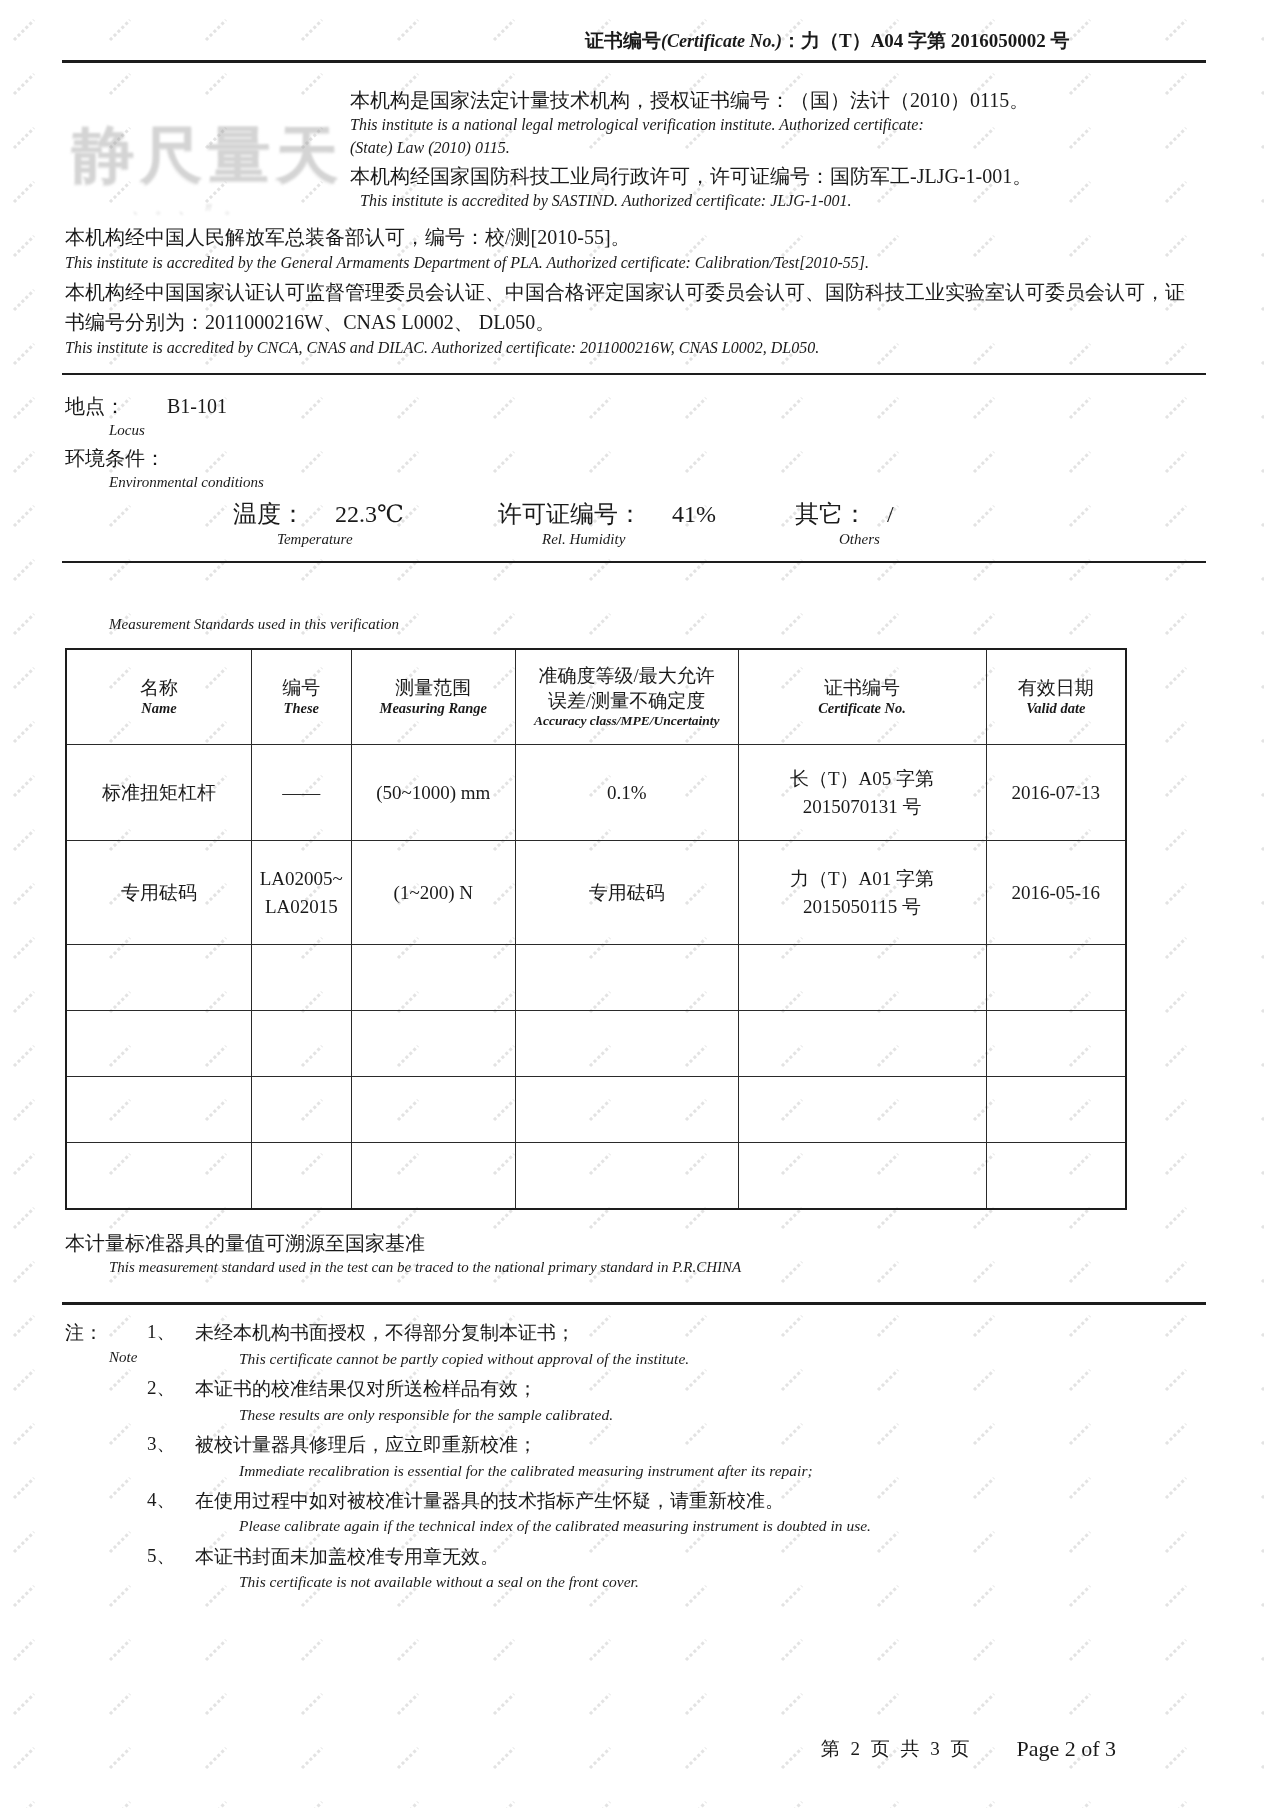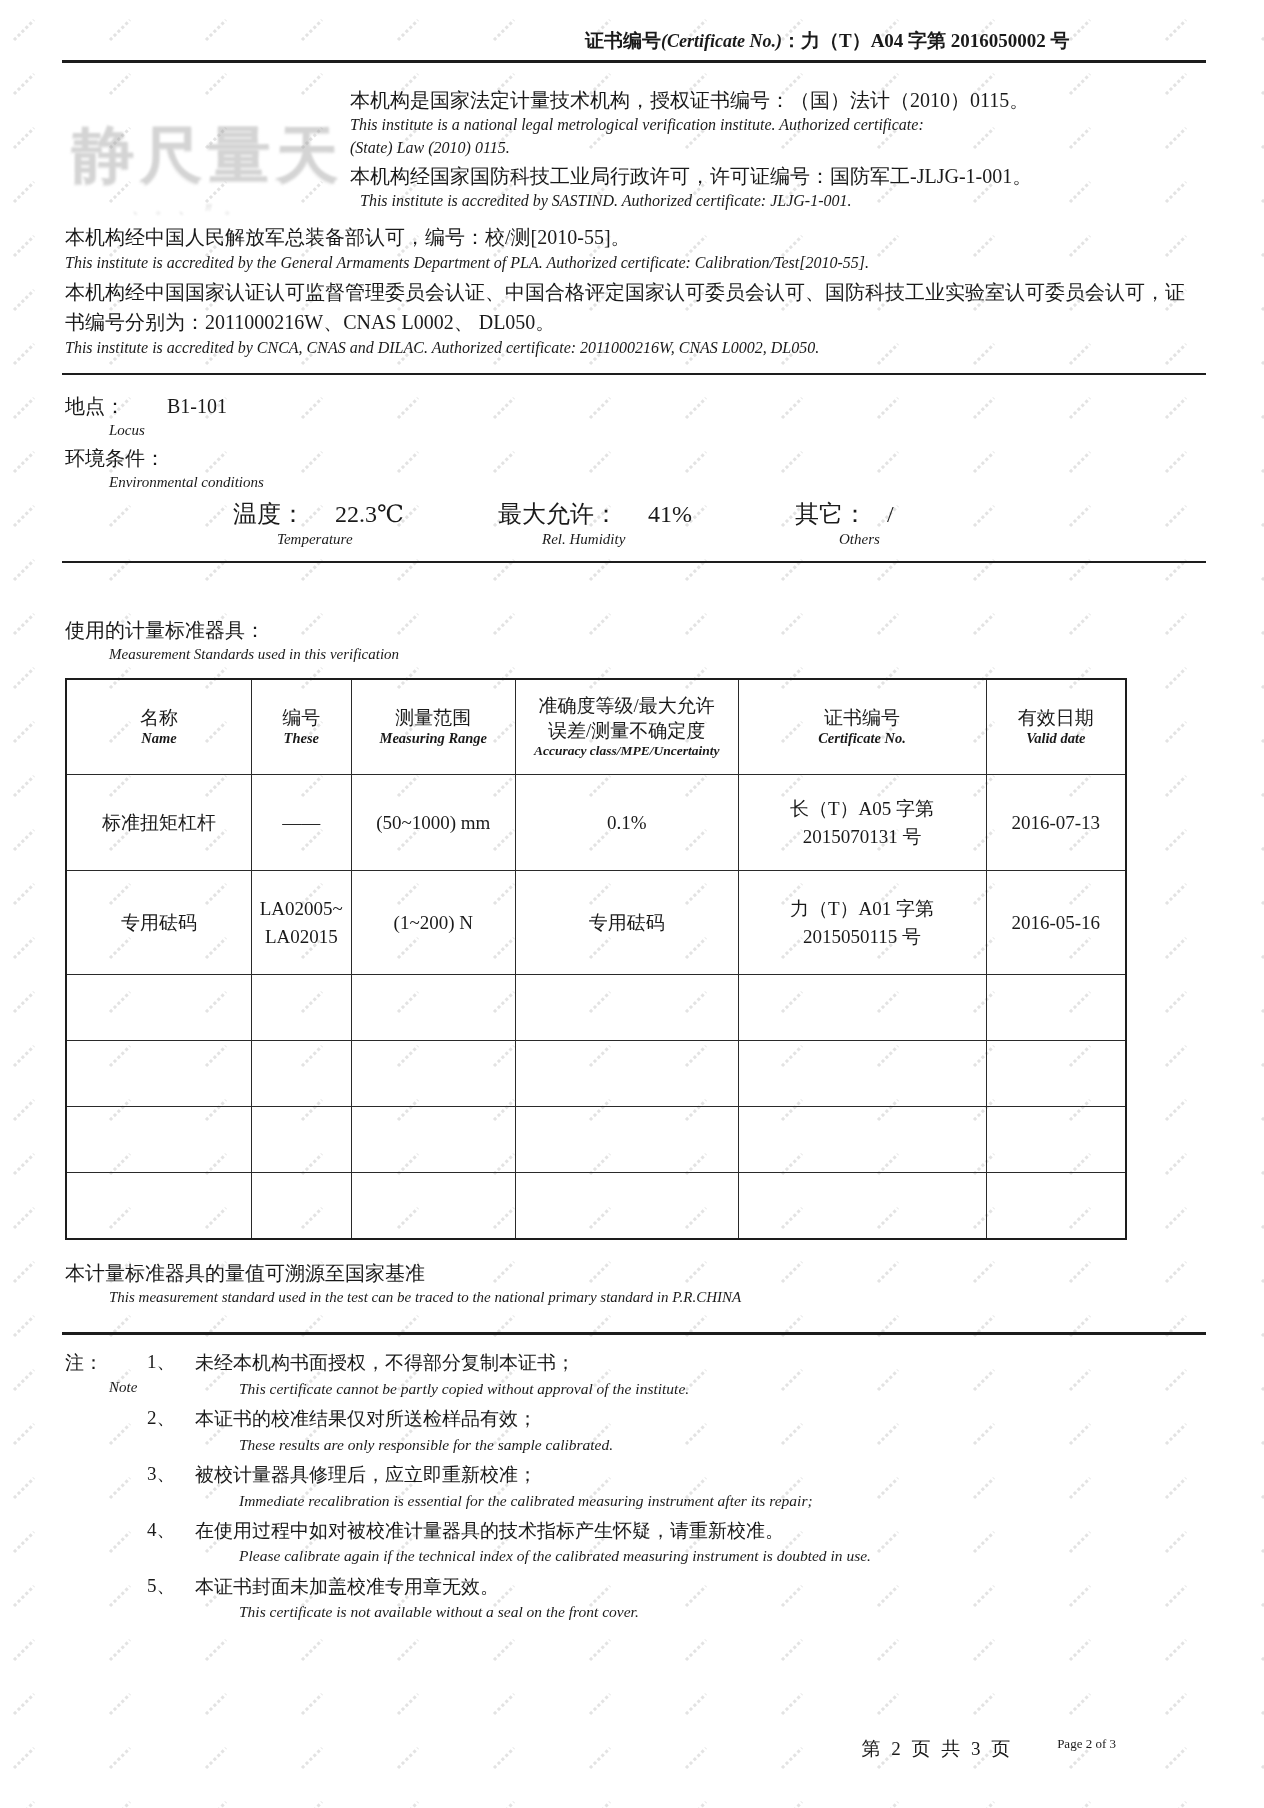--- a/index.html
+++ b/index.html
@@ -60,21 +60,21 @@
   .notes{display:flex;margin:14px 62px 0 65px;}
   .note-label{width:82px;flex:0 0 82px;}
   .note-items{flex:1;}
   .note-item{display:flex;margin-bottom:7px;}
   .note-no{width:48px;flex:0 0 48px;font-size:19px;}
   .note-body .cn{font-size:19px;}
   .note-body .en-b{font-size:15.5px;margin-top:1px;}
 
   .footer{position:absolute;bottom:46px;right:148px;display:flex;gap:44px;z-index:1;}
   .footer .f-cn{font-size:19px;letter-spacing:3px;}
-  .footer .f-en{font-size:13px;}
+  .footer .f-en{font-size:22px;}
 </style>
 </head>
 <body>
 
 <svg id="watermark" width="1264" height="1808" xmlns="http://www.w3.org/2000/svg">
   <defs>
     <pattern id="wm" width="96" height="54" patternUnits="userSpaceOnUse">
       <line x1="14" y1="40" x2="34" y2="20" stroke="#cccccc" stroke-width="3" stroke-dasharray="3 2.5" opacity="0.55"></line>
     </pattern>
   </defs>
@@ -121,38 +121,37 @@
 
     <div class="cond-row">
       <div class="cond-item cond-t">
         <div class="pair">
           <span>温度：</span><span class="val-gap"></span><span>22.3℃</span>
         </div>
         <div class="en-b">Temperature</div>
       </div>
       <div class="cond-item cond-h">
         <div class="pair">
-          <span>最大允许：</span><span class="val-gap"></span><span>41%</span>
+          <span>许可证编号：</span><span class="val-gap"></span><span>41%</span>
         </div>
         <div class="en-b">Rel. Humidity</div>
       </div>
       <div class="cond-item">
         <div class="pair">
           <span>其它：</span><span class="inline-gap-sm"></span><span>/</span>
         </div>
         <div class="en-b">Others</div>
       </div>
     </div>
   </div>
 
   <hr class="rule thin" style="margin-top:12px;">
 
 
   <div class="section" style="margin-top:52px;">
-    <div class="cn">使用的计量标准器具：</div>
     <div class="en-b">Measurement Standards used in this verification</div>
   </div>
 
   <table class="std">
     <colgroup>
       <col style="width:17.5%">
         <col style="width:9.4%">
         <col style="width:15.5%">
       <col style="width:21.0%">
         <col style="width:23.4%">

